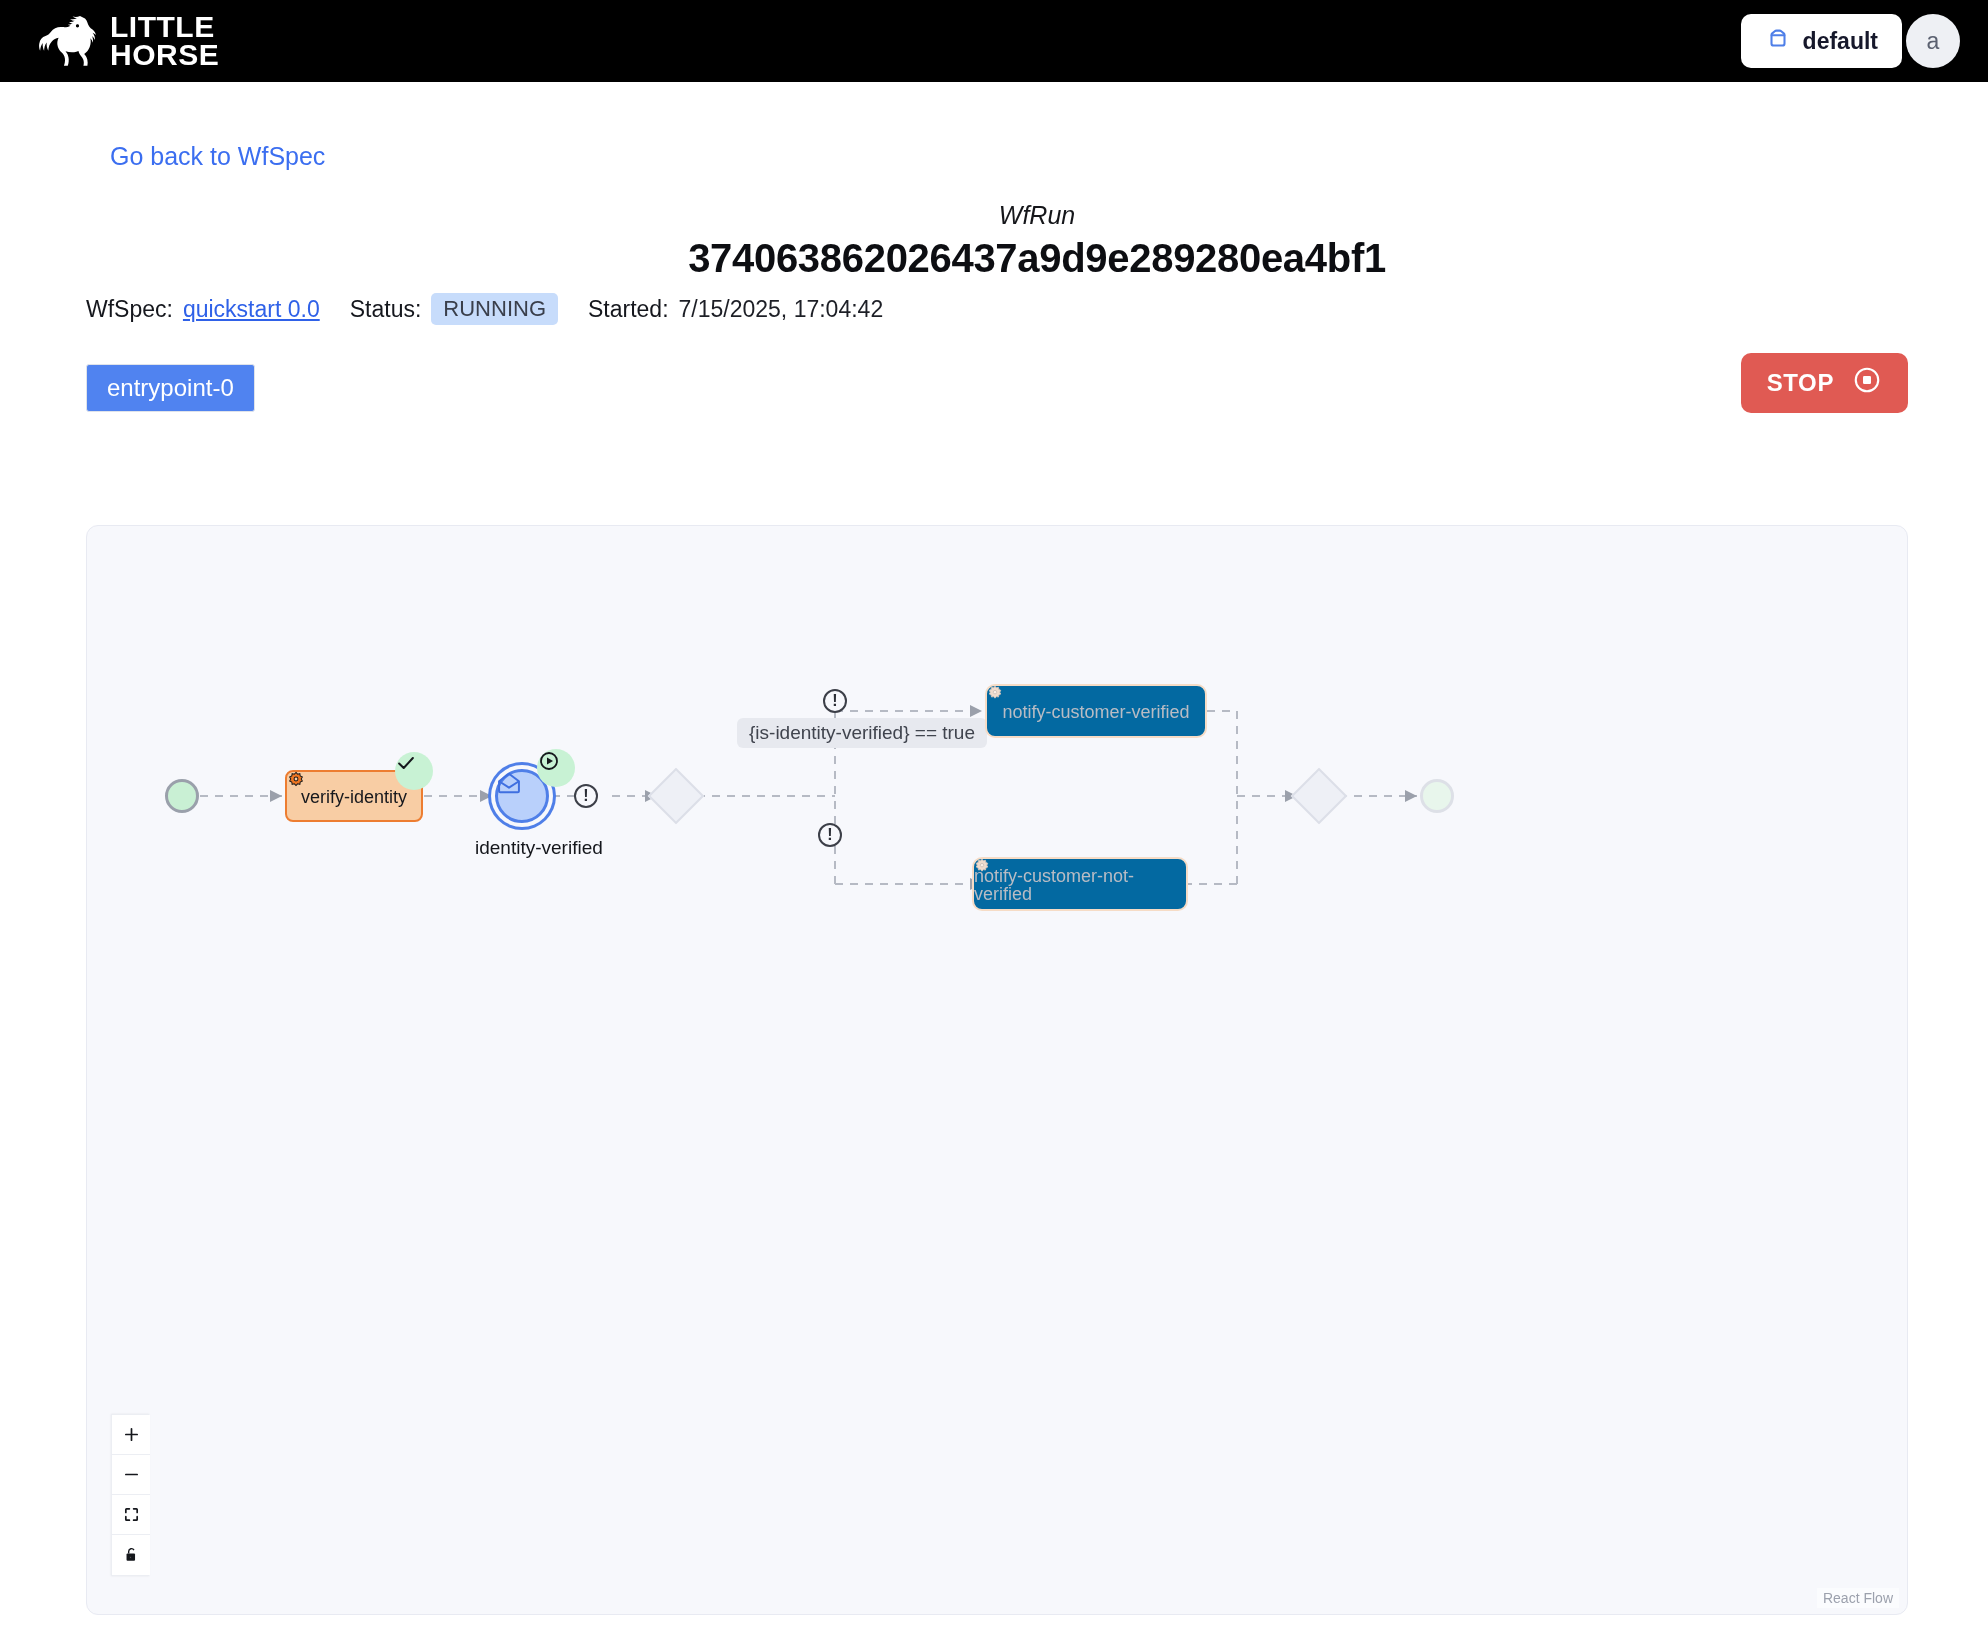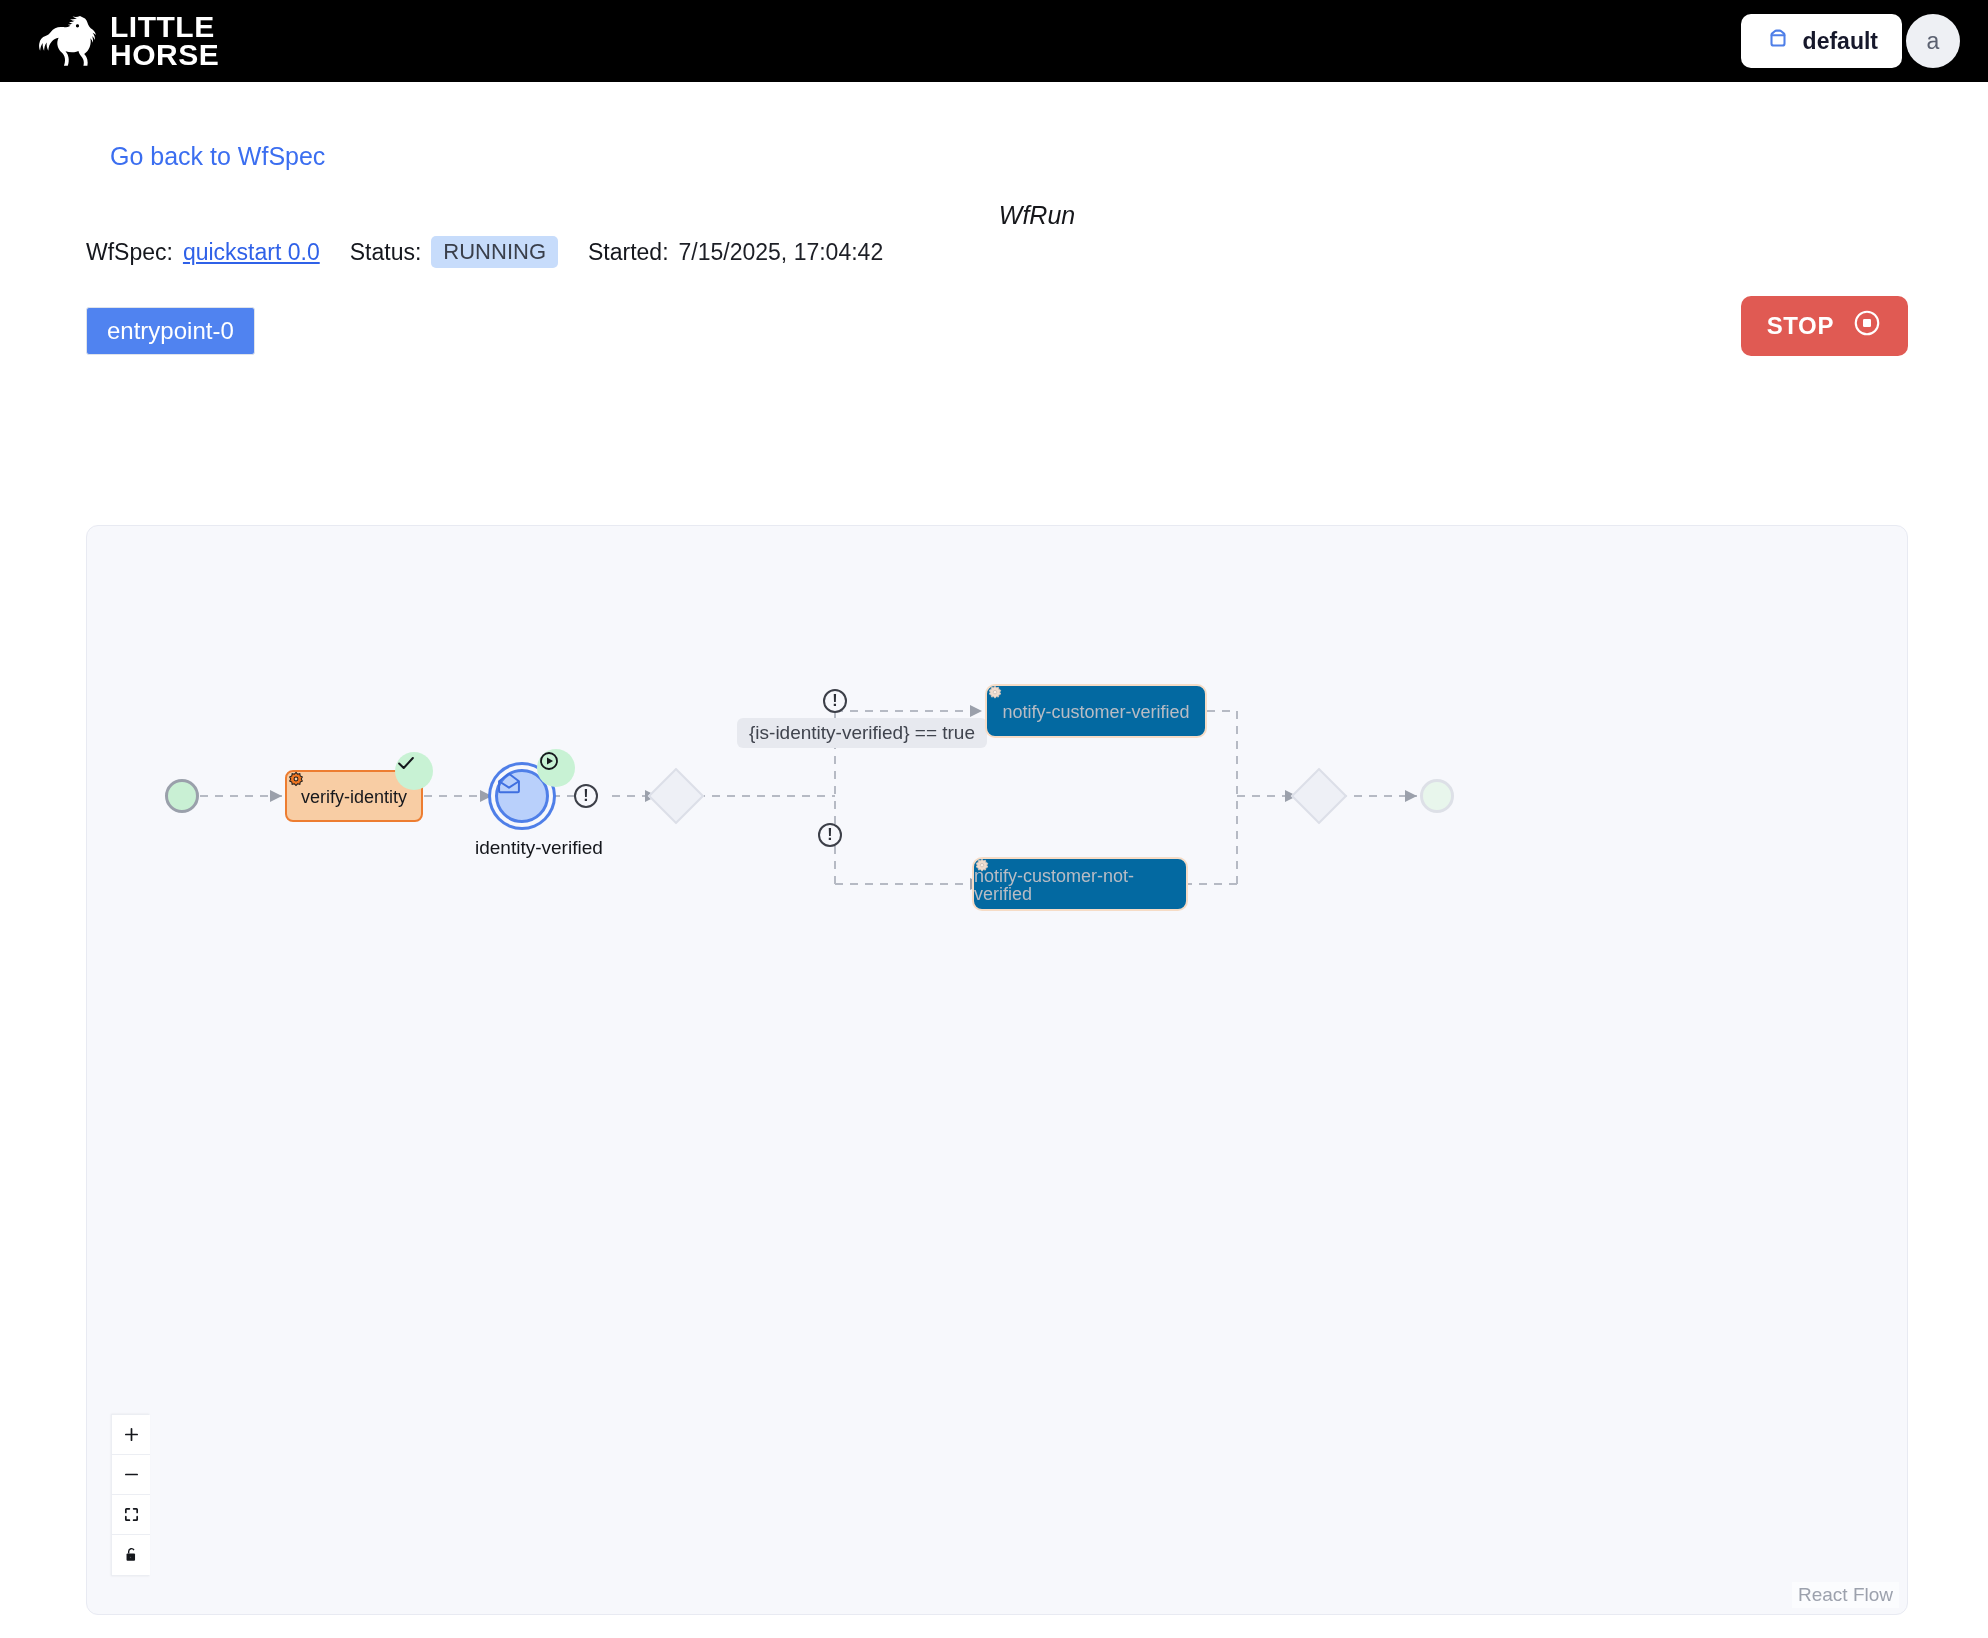--- a/index.html
+++ b/index.html
@@ -211,21 +211,21 @@
     border: none;
     border-bottom: 1px solid #eceef3;
     display: flex; align-items: center; justify-content: center;
     cursor: pointer;
     padding: 0;
   }
   .ctrl-btn:last-child { border-bottom: none; }
   .attribution {
     position: absolute; right: 8px; bottom: 6px;
     background: rgba(255,255,255,0.55);
-    color: #9ca1ad; font-size: 19px;
+    color: #9ca1ad; font-size: 14px;
     padding: 2px 6px;
     cursor: pointer;
   }
 </style>
 </head>
 <body>
 
 <div class="topnav">
   <div class="brand">
     <span>
@@ -253,20 +253,21 @@
     </div>
   </div>
 </div>
 
 <div class="page">
 
   <a class="back-link">Go back to WfSpec</a>
 
   <div class="meta-block">
     <div class="wfrun-kind">WfRun</div>
+    <div class="wfrun-id">374063862026437a9d9e289280ea4bf1</div>
     <div class="meta-line">
       <span class="meta-label">WfSpec:</span>
       <span class="meta-link">quickstart 0.0</span>
       <span class="meta-gap"></span>
       <span class="meta-label">Status:</span>
       <span class="status-pill">RUNNING</span>
       <span class="meta-gap"></span>
       <span class="meta-label">Started:</span>
       <span>7/15/2025, 17:04:42</span>
     </div>

